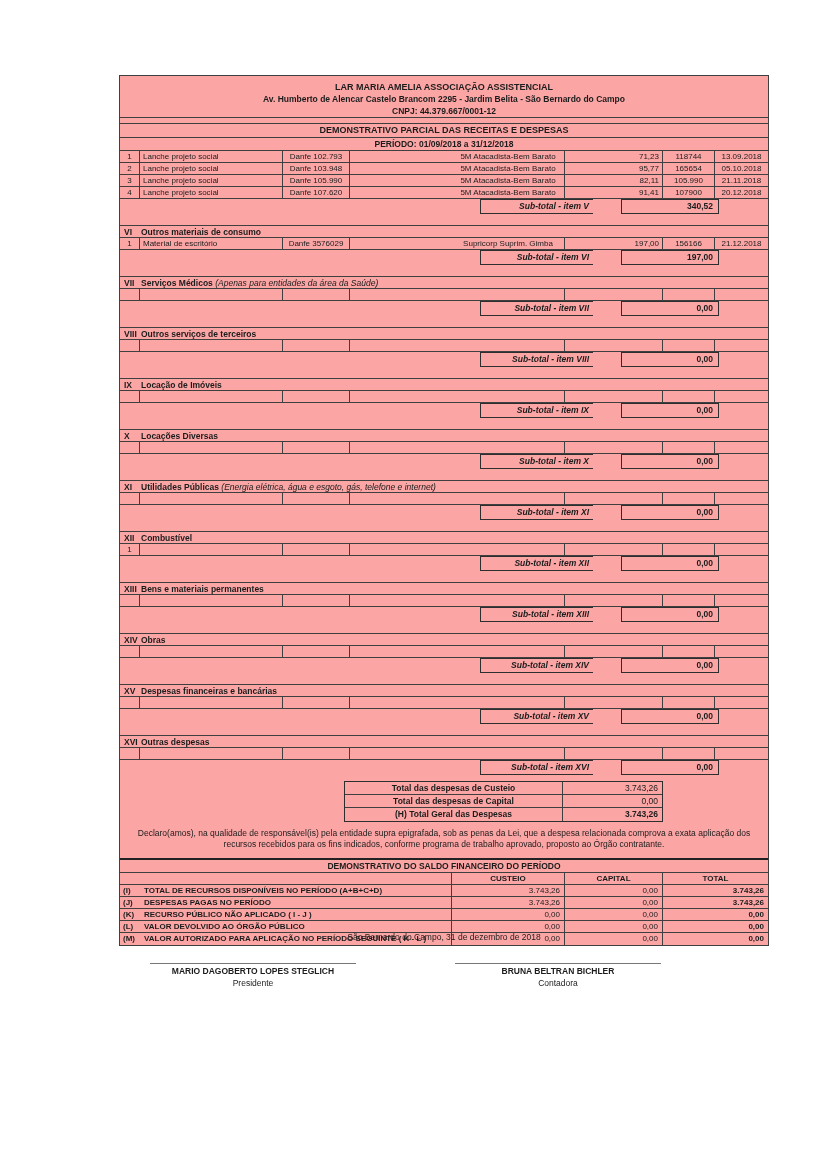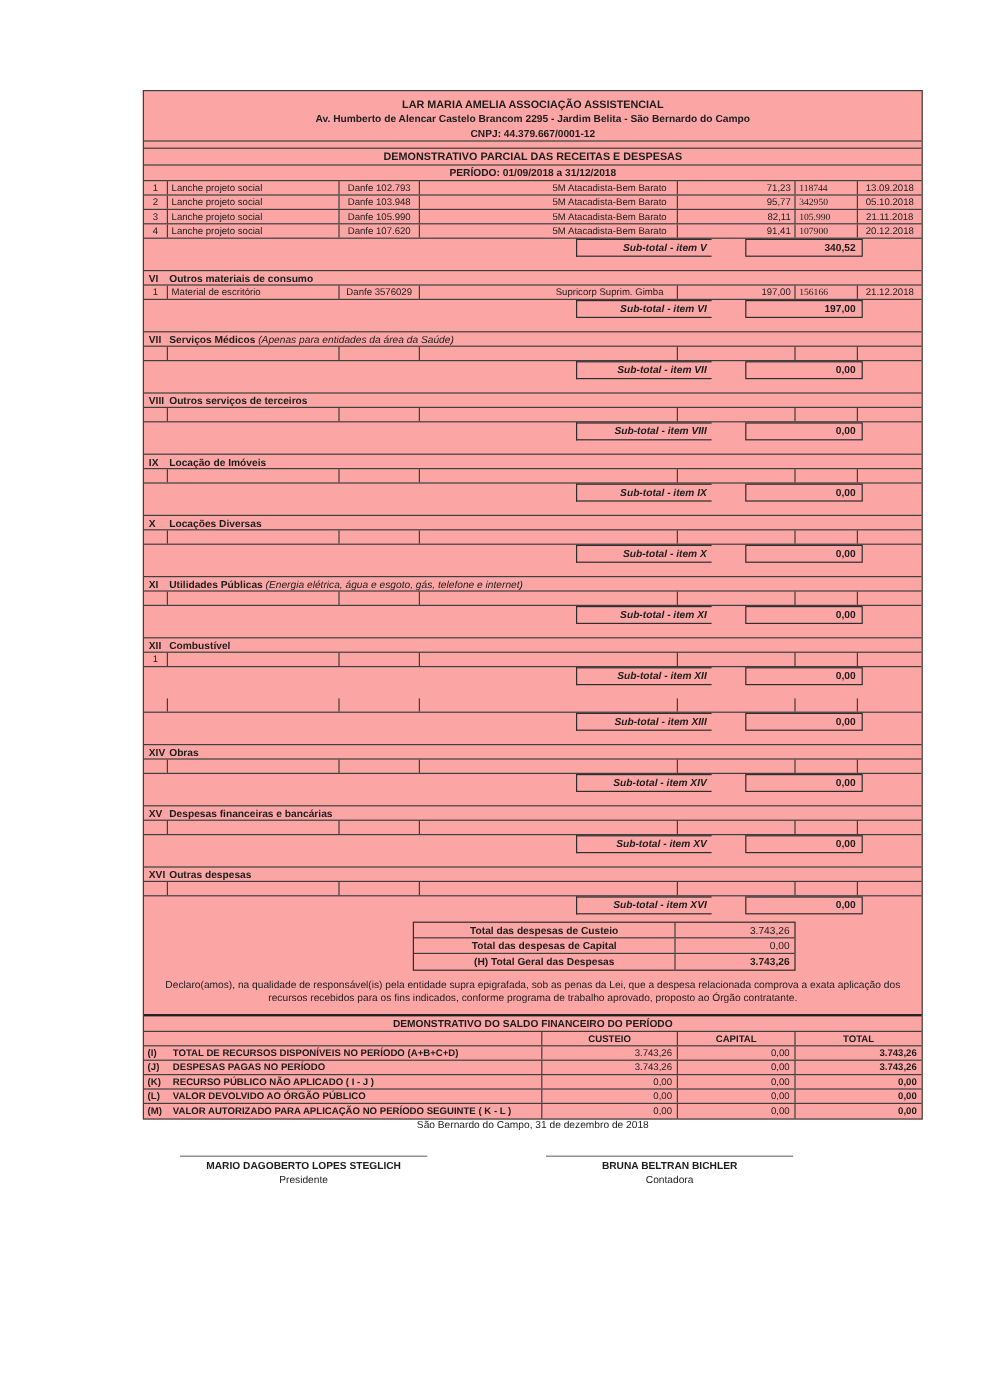--- a/index.html
+++ b/index.html
@@ -25,21 +25,21 @@
 
   
   .row { display:flex; height:12px; border-bottom:1px solid #3f3f3f; font-size:8px; }
   .cell { line-height:11px; padding:0 3px; border-right:1px solid #3f3f3f; overflow:hidden; white-space:nowrap; }
   .c-num   { width:20px;  text-align:center; }
   .c-desc  { width:143px; text-align:left; }
   .c-doc   { width:67px;  text-align:center; }
   .c-date  { width:102px; text-align:center;margin-top:34px; }
   .c-sup   { width:113px; text-align:center; }
   .c-val   { width:98px;  text-align:right; }
-  .c-ref   { width:52px;  text-align:left;font-family:Liberation Serif, serif; }
+  .c-ref   { width:52px;  text-align:center; }
   .c-rdate { width:53px;  text-align:center; border-right:none; }
 
   .sec-gap { height:11px; }
   .sec-header { height:13px; line-height:12px; border-top:1px solid #3f3f3f; border-bottom:1px solid #3f3f3f; font-size:8.5px; padding-left:4px; white-space:nowrap; }
   .sec-roman { display:inline-block; min-width:17px; font-weight:bold; }
   .sec-title { font-weight:bold; }
   .sec-note  { font-style:italic; font-weight:normal; }
 
   .sub-row { display:flex; height:15px; font-size:8.5px;gap:28px; }
   .sub-spacer { width:332px; }
@@ -100,21 +100,21 @@
         <div class="cell c-ref">118744</div>
         <div class="cell c-rdate">13.09.2018</div>
       </div>
       <div class="row">
         <div class="cell c-num">2</div>
         <div class="cell c-desc">Lanche projeto social</div>
         <div class="cell c-doc">Danfe 103.948</div>
         <div class="cell c-date">08.10.2018</div>
         <div class="cell c-sup">5M Atacadista-Bem Barato</div>
         <div class="cell c-val">95,77</div>
-        <div class="cell c-ref">342950</div>
+        <div class="cell c-ref">165654</div>
         <div class="cell c-rdate">05.10.2018</div>
       </div>
       <div class="row">
         <div class="cell c-num">3</div>
         <div class="cell c-desc">Lanche projeto social</div>
         <div class="cell c-doc">Danfe 105.990</div>
         <div class="cell c-date">21.11.2018</div>
         <div class="cell c-sup">5M Atacadista-Bem Barato</div>
         <div class="cell c-val">82,11</div>
         <div class="cell c-ref">105.990</div>
@@ -248,20 +248,21 @@
         <div class="cell c-val"></div>
         <div class="cell c-ref"></div>
         <div class="cell c-rdate"></div>
       </div>
       <div class="sub-row">
         <div class="sub-spacer"></div>
         <div class="sub-label">Sub-total - item XII</div>
         <div class="sub-value">0,00</div>
       </div>
       <div class="sec-gap"></div>
+      <div class="sec-header"><span class="sec-roman">XIII</span><span class="sec-title">Bens e materiais permanentes</span></div>
       <div class="row">
         <div class="cell c-num"></div>
         <div class="cell c-desc"></div>
         <div class="cell c-doc"></div>
         <div class="cell c-date"></div>
         <div class="cell c-sup"></div>
         <div class="cell c-val"></div>
         <div class="cell c-ref"></div>
         <div class="cell c-rdate"></div>
       </div>

